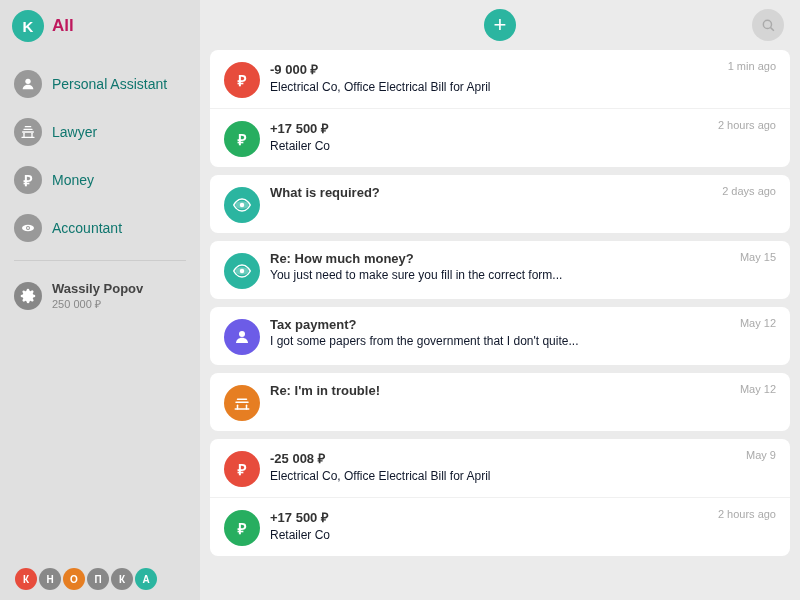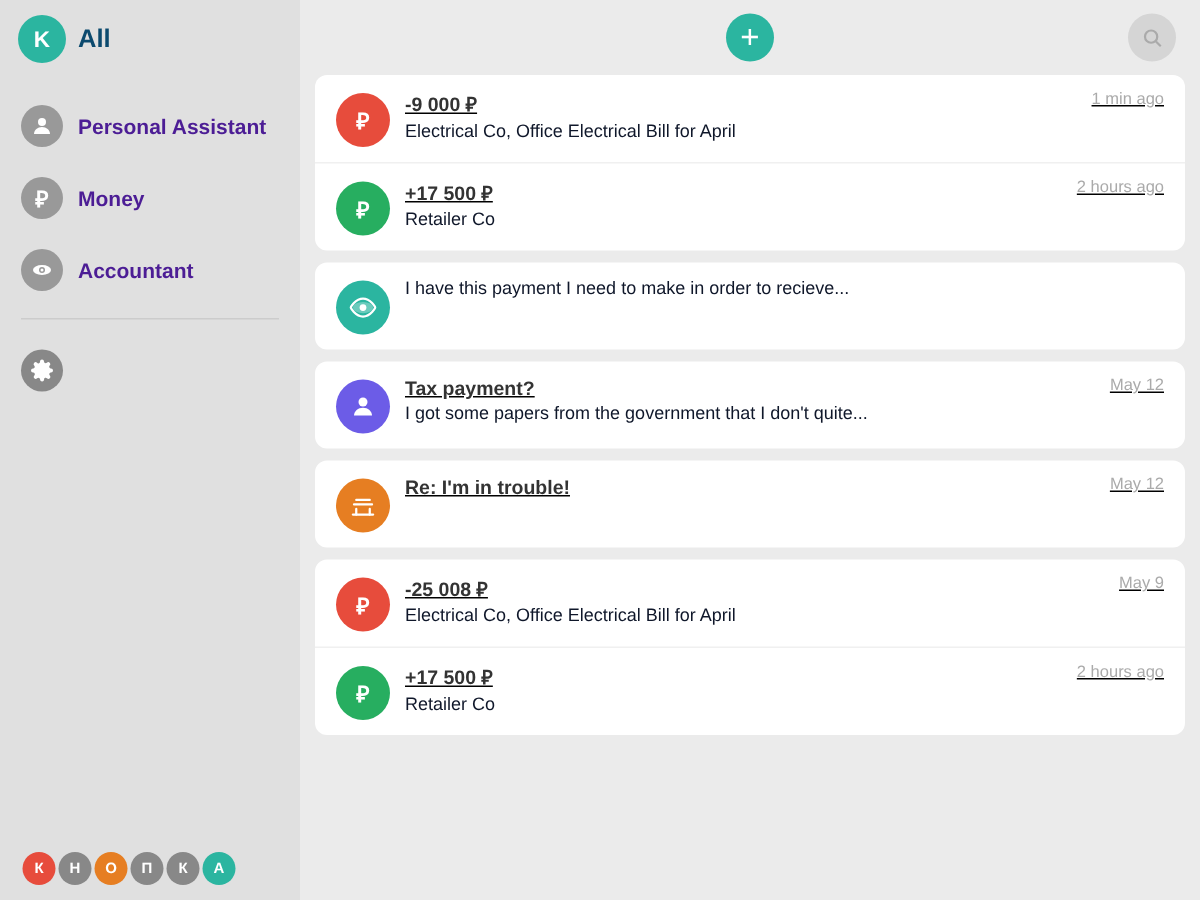--- a/index.html
+++ b/index.html
@@ -38,21 +38,21 @@
       display: flex;
       align-items: center;
       justify-content: center;
       font-weight: bold;
       font-size: 15px;
       margin-right: 8px;
       flex-shrink: 0;
     }
 
     .sidebar-all-label {
-      color: #0c4a6e;
+      color: #be185d;
       font-weight: bold;
       font-size: 17px;
     }
 
     .sidebar-nav {
       flex: 1;
       padding-top: 8px;
     }
 
     .sidebar-item {
@@ -74,22 +74,22 @@
       margin-right: 10px;
       flex-shrink: 0;
     }
 
     .sidebar-icon svg {
       fill: white;
     }
 
     .sidebar-item-label {
       font-size: 14px;
-      font-weight: 700;
-      color: #4c1d95;
+      font-weight: 400;
+      color: #0f766e;
     }
 
     .sidebar-divider {
       height: 1px;
       background: #ccc;
       margin: 8px 14px;
     }
 
     .sidebar-user {
       padding: 12px 14px;
@@ -240,21 +240,20 @@
     .msg-content {
       flex: 1;
       min-width: 0;
     }
 
     .msg-top {
       display: flex;
       justify-content: space-between;
       align-items: flex-start;
       margin-bottom: 2px;
-      text-decoration: underline;
     }
 
     .msg-title {
       font-size: 13px;
       font-weight: 700;
       color: #333;
     }
 
     .msg-time {
       font-size: 11px;
@@ -295,20 +294,33 @@
     <div class="sidebar-item">
       <div class="sidebar-icon">
         <svg width="16" height="16" viewBox="0 0 24 24">
             <circle cx="12" cy="8" r="4"></circle>
             <path d="M4 20c0-4 3.6-7 8-7s8 3 8 7"></path>
           </svg>
       </div>
       <span class="sidebar-item-label">Personal Assistant</span>
     </div>
 
+    <div class="sidebar-item">
+      <div class="sidebar-icon">
+        <svg width="16" height="16" viewBox="0 0 24 24">
+            <rect x="3" y="11" width="18" height="2" rx="1"></rect>
+            <rect x="5" y="7" width="14" height="2" rx="1"></rect>
+            <rect x="7" y="3" width="10" height="2" rx="1"></rect>
+            <rect x="5" y="13" width="2" height="8" rx="1"></rect>
+            <rect x="17" y="13" width="2" height="8" rx="1"></rect>
+            <rect x="2" y="19" width="20" height="2" rx="1"></rect>
+          </svg>
+      </div>
+      <span class="sidebar-item-label">Lawyer</span>
+    </div>
 
     <div class="sidebar-item">
       <div class="sidebar-icon">
         <span class="rub-icon">₽</span>
       </div>
       <span class="sidebar-item-label">Money</span>
     </div>
 
     <div class="sidebar-item">
       <div class="sidebar-icon">
@@ -322,20 +334,24 @@
     </div>
 
     <div class="sidebar-divider"></div>
 
     <div class="sidebar-user">
       <div class="user-gear-icon">
         <svg width="16" height="16" viewBox="0 0 24 24" fill="white">
           <path d="M12 15a3 3 0 100-6 3 3 0 000 6z"></path>
           <path d="M19.4 15a1.65 1.65 0 00.33 1.82l.06.06a2 2 0 010 2.83 2 2 0 01-2.83 0l-.06-.06a1.65 1.65 0 00-1.82-.33 1.65 1.65 0 00-1 1.51V21a2 2 0 01-2 2 2 2 0 01-2-2v-.09A1.65 1.65 0 009 19.4a1.65 1.65 0 00-1.82.33l-.06.06a2 2 0 01-2.83-2.83l.06-.06A1.65 1.65 0 004.68 15a1.65 1.65 0 00-1.51-1H3a2 2 0 01-2-2 2 2 0 012-2h.09A1.65 1.65 0 004.6 9a1.65 1.65 0 00-.33-1.82l-.06-.06a2 2 0 012.83-2.83l.06.06A1.65 1.65 0 009 4.68a1.65 1.65 0 001-1.51V3a2 2 0 012-2 2 2 0 012 2v.09a1.65 1.65 0 001 1.51 1.65 1.65 0 001.82-.33l.06-.06a2 2 0 012.83 2.83l-.06.06A1.65 1.65 0 0019.4 9a1.65 1.65 0 001.51 1H21a2 2 0 012 2 2 2 0 01-2 2h-.09a1.65 1.65 0 00-1.51 1z"></path>
         </svg>
+      </div>
+      <div class="user-info">
+        <span class="user-name">Wassily Popov</span>
+        <span class="user-balance">250 000 ₽</span>
       </div>
     </div>
   </div>
 
   <div class="sidebar-footer">
     <div class="knopka-logo">
       <span class="knopka-dot" style="background:#e74c3c;">К</span>
       <span class="knopka-dot" style="background:#888;">Н</span>
       <span class="knopka-dot" style="background:#e67e22;">О</span>
       <span class="knopka-dot" style="background:#888;">П</span>
@@ -387,21 +403,42 @@
       <div class="message-group">
         <div class="message-item">
         <div class="msg-avatar" style="background:#2bb5a0;">
           <svg width="18" height="18" viewBox="0 0 24 24" fill="white">
               <ellipse cx="12" cy="12" rx="9" ry="5" fill="white" opacity="0.3"></ellipse>
               <path d="M1 12s4-8 11-8 11 8 11 8-4 8-11 8-11-8-11-8z" fill="none" stroke="white" stroke-width="2"></path>
               <circle cx="12" cy="12" r="3" fill="white"></circle>
             </svg>
         </div>
         <div class="msg-content">
-          <div class="msg-preview">I have this payment I need to make in order to recieve...</div>
+          <div class="msg-top">
+            <span class="msg-title">What is required?</span>
+            <span class="msg-time">2 days ago</span>
+          </div>
+        </div>
+      </div>
+      </div>
+      <div class="message-group">
+        <div class="message-item">
+        <div class="msg-avatar" style="background:#2bb5a0;">
+          <svg width="18" height="18" viewBox="0 0 24 24" fill="white">
+              <ellipse cx="12" cy="12" rx="9" ry="5" fill="white" opacity="0.3"></ellipse>
+              <path d="M1 12s4-8 11-8 11 8 11 8-4 8-11 8-11-8-11-8z" fill="none" stroke="white" stroke-width="2"></path>
+              <circle cx="12" cy="12" r="3" fill="white"></circle>
+            </svg>
+        </div>
+        <div class="msg-content">
+          <div class="msg-top">
+            <span class="msg-title">Re: How much money?</span>
+            <span class="msg-time">May 15</span>
+          </div>
+          <div class="msg-preview">You just need to make sure you fill in the correct form...</div>
         </div>
       </div>
       </div>
       <div class="message-group">
         <div class="message-item">
         <div class="msg-avatar" style="background:#6c5ce7;">
           <svg width="18" height="18" viewBox="0 0 24 24" fill="white">
               <circle cx="12" cy="8" r="4" fill="white"></circle>
               <path d="M4 20c0-4 3.6-7 8-7s8 3 8 7" fill="white"></path>
             </svg>

